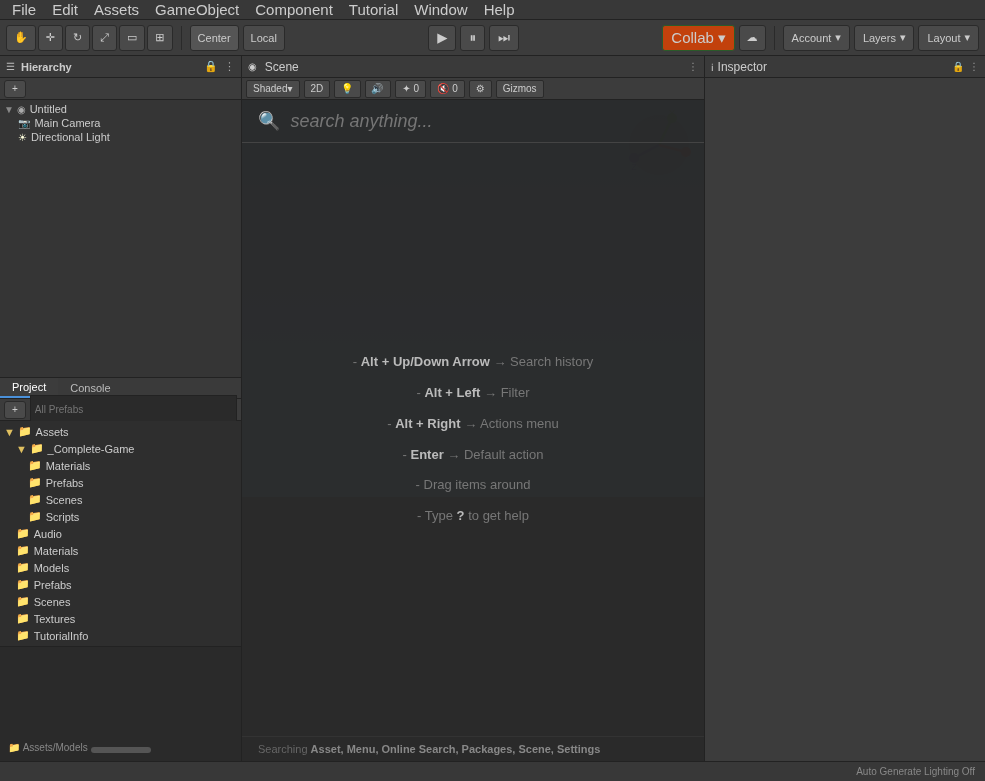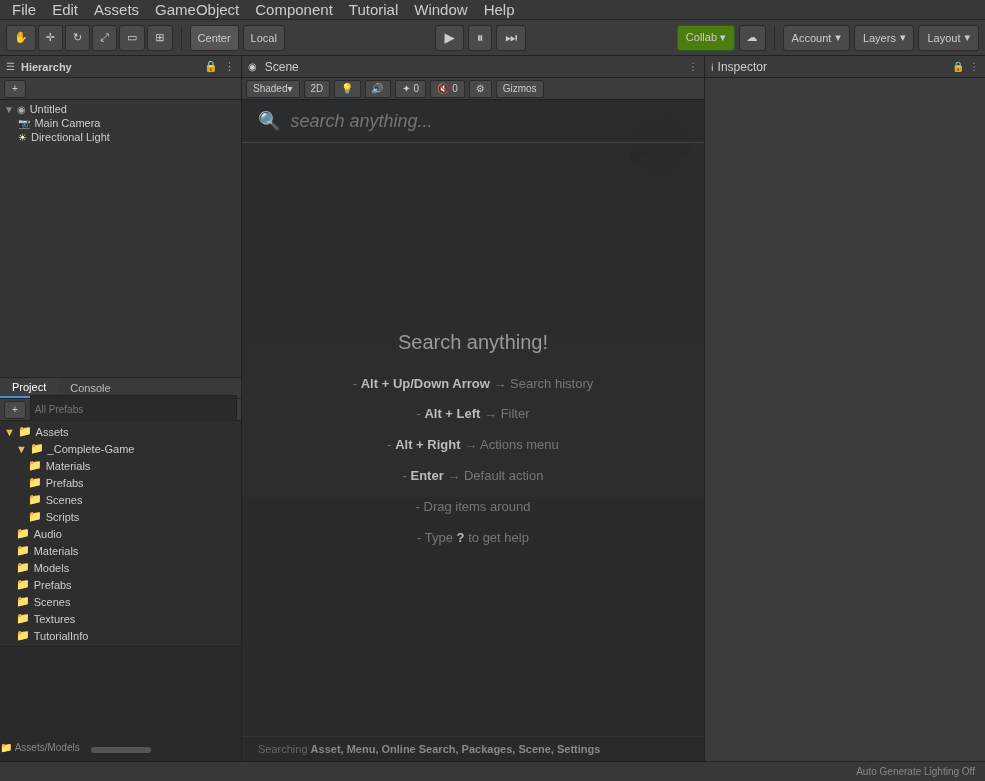--- a/index.html
+++ b/index.html
@@ -64,28 +64,28 @@
     .toolbar-btn.active { background: #555; }
     .toolbar-separator {
       width: 1px;
       height: 24px;
       background: #2a2a2a;
       margin: 0 4px;
     }
     .toolbar-spacer { flex: 1; }
     .play-btn { background: #4a4a4a; border: 1px solid #2a2a2a; padding: 3px 8px; border-radius: 3px; cursor: pointer; color: #ccc; height: 26px; display: flex; align-items: center; }
     .collab-btn {
-      background: #4d7c0f;
+      background: #c2410c;
       border: 1px solid #2a5a2a;
       color: #ccc;
       padding: 3px 8px;
       border-radius: 3px;
       cursor: pointer;
       height: 26px;
-      font-size: 11px;
+      font-size: 15px;
       display: flex;
       align-items: center;
       gap: 3px;
     }
     .dropdown-btn {
       background: #4a4a4a;
       border: 1px solid #2a2a2a;
       color: #ccc;
       padding: 3px 8px;
       border-radius: 3px;
@@ -389,21 +389,21 @@
       left: 50%;
       transform: translateX(-50%);
       width: 60px;
       height: 6px;
       background: #555;
       border-radius: 3px;
     }
     .path-label {
       position: absolute;
       bottom: 8px;
-      left: 0;
+      left: 8px;
       font-size: 10px;
       color: #888;
     }
 
     .left-bottom {
       display: flex;
       flex-direction: column;
       flex: 1;
     }
   </style>
@@ -619,21 +619,20 @@
           <text x="10" y="60" fill="#44a" font-size="9" text-anchor="middle">Z</text>
         </svg>
       </div>
 
       <div class="search-overlay">
         <div class="search-input-row">
           <span class="search-icon-big">🔍</span>
           <input type="text" class="search-input-field" placeholder="search anything..." style="">
         </div>
         <div class="search-help">
-          <div class="search-help-title">Search anything!</div>
           <div class="search-help-line">- <b>Alt + Up/Down Arrow</b> → Search history</div>
           <div class="search-help-line">- <b>Alt + Left</b> → Filter</div>
           <div class="search-help-line">- <b>Alt + Right</b> → Actions menu</div>
           <div class="search-help-line">- <b>Enter</b> → Default action</div>
           <div class="search-help-line">- Drag items around</div>
           <div class="search-help-line">- Type <b>?</b> to get help</div>
         </div>
         <div class="search-footer">
           Searching <b>Asset, Menu, Online Search, Packages, Scene, Settings</b>
         </div>

